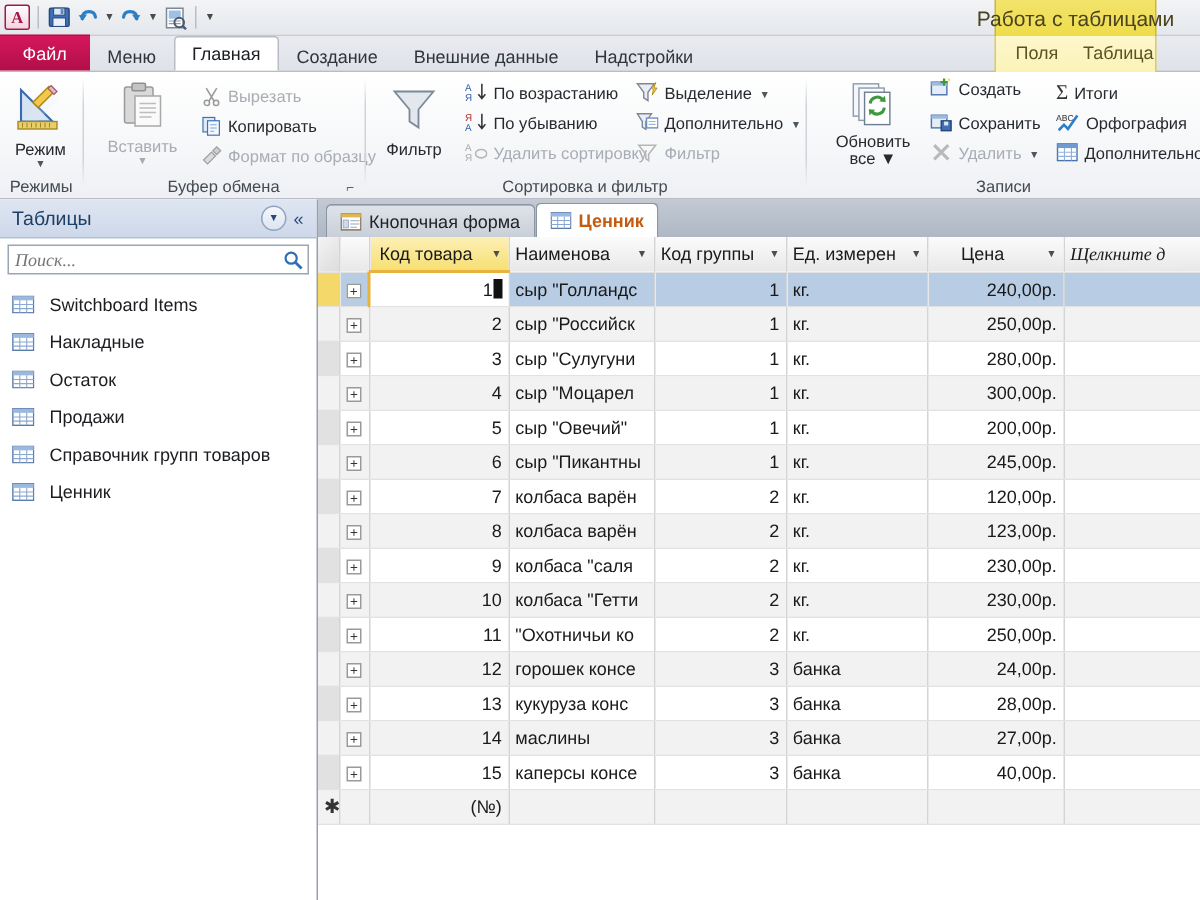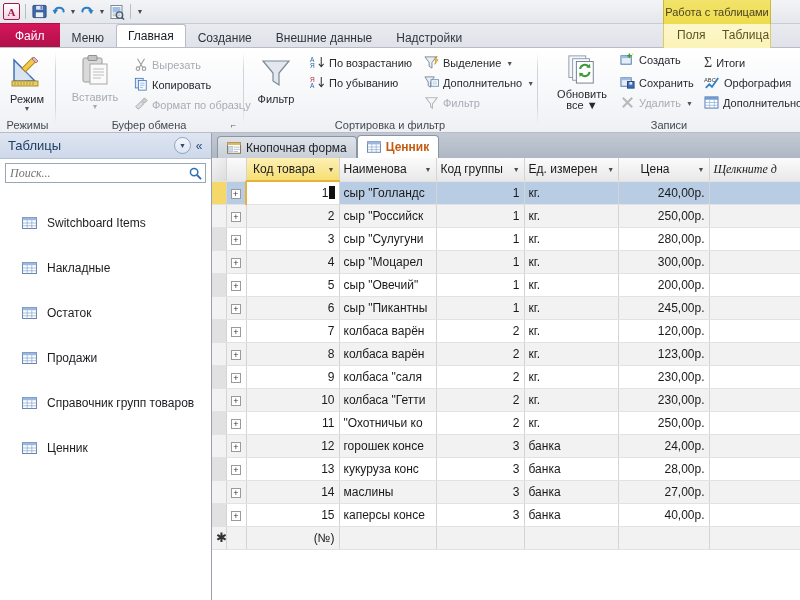--- a/index.html
+++ b/index.html
@@ -33,21 +33,21 @@
   .ic svg { display:block; }
   .caret { width:8px; height:17px; display:flex; align-items:center; justify-content:center; font-size:7px; color:#4a4a4a; }
   .title-text {
     flex: 0 0 auto; margin-left:8px;
     font-size:12px; color:#1c2a3a; white-space:nowrap;
   }
   .ctx-tab {
     position:absolute; left:663px; top:0; height:24px; width:108px;
     background: linear-gradient(#f2e36b, #efdc4c);
     border-left:1px solid #c9b83b; border-right:1px solid #c9b83b;
-    color:#4a4320; font-size:11px; display:flex; align-items:center; justify-content:center;
+    color:#4a4320; font-size:14px; display:flex; align-items:center; justify-content:center;
     white-space:nowrap;
   }
 
   
   .tabstrip {
     position:absolute; left:0; top:24px; width:800px; height:24px;
     background: linear-gradient(#e9ebf0,#dfe2e9);
     border-bottom:1px solid #b9bcc4;
     display:flex; align-items:flex-end;
   }
@@ -129,22 +129,22 @@
     border:1px solid #9aa6b5; display:flex; align-items:center; padding:0 2px;
   }
   .nav-search input {
     flex:1; border:none; outline:none; height:16px;
     font-family:"Liberation Serif", serif; font-style:italic;
     font-size:12px; color:#3a3a3a; background:transparent; padding-left:2px;
   }
   .nav-search .srch { width:16px; display:flex; align-items:center; justify-content:center; }
   .nav-list { padding-top:4px; }
   .nav-item {
-    height:25px; display:flex; align-items:center; padding-left:22px; gap:10px;
-    font-size:12px; color:#1b1d21;margin-top:20px;
+    height:25px; display:flex; align-items:center; padding-left:8px; gap:10px;
+    font-size:12px; color:#1b1d21;
   }
   .tbl-icon { width:15px; height:12px; flex:0 0 auto; }
 
   
   .doc-area {
     position:absolute; left:212px; top:133px; width:588px; height:555px;
     background:#b8c0cb;
   }
   .doctabs {
     position:absolute; left:0; top:0; width:588px; height:25px;
@@ -356,20 +356,30 @@
       </div>
       <div class="smallbtn" style="left:66px; top:26px;">
         <span>
           <svg width="15" height="15" viewBox="0 0 16 16">
             <text x="0" y="7" font-size="7" fill="#b03030" font-family="Liberation Sans">Я</text>
             <text x="0" y="14" font-size="7" fill="#2f5fa8" font-family="Liberation Sans">А</text>
             <path d="M12 2 V12 M9.5 9.5 L12 12.5 L14.5 9.5" stroke="#333" stroke-width="1.1" fill="none"></path>
           </svg>
         </span>
         <span>По убыванию</span>
+      </div>
+      <div class="smallbtn dim" style="left:66px; top:46px;">
+        <span>
+          <svg width="15" height="15" viewBox="0 0 16 16">
+            <text x="0" y="7" font-size="7" fill="#aaa" font-family="Liberation Sans">А</text>
+            <text x="0" y="14" font-size="7" fill="#aaa" font-family="Liberation Sans">Я</text>
+            <ellipse cx="11.5" cy="9" rx="4" ry="3" fill="none" stroke="#b6b6b6" stroke-width="1.1"></ellipse>
+          </svg>
+        </span>
+        <span>Удалить сортировку</span>
       </div>
       <div class="smallbtn" style="left:180px; top:6px;">
         <span>
           <svg width="15" height="15" viewBox="0 0 16 16">
             <path d="M1 2 H13 L8.5 8 V14 L5.5 12 V8 Z" fill="#e9eef5" stroke="#7c8798"></path>
             <path d="M11 5 l3 -4 -1.2 4 H15 l-3.5 5 0.8 -4z" fill="#f2c94c" stroke="#a8861a" stroke-width="0.6"></path>
           </svg>
         </span>
         <span>Выделение</span>
         <span class="arrow">▼</span>

